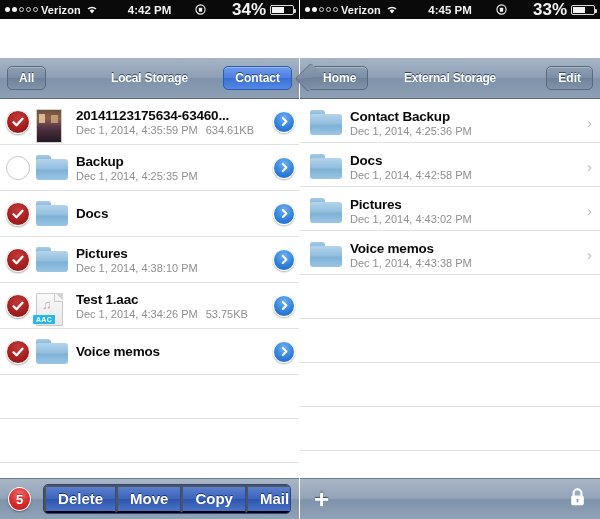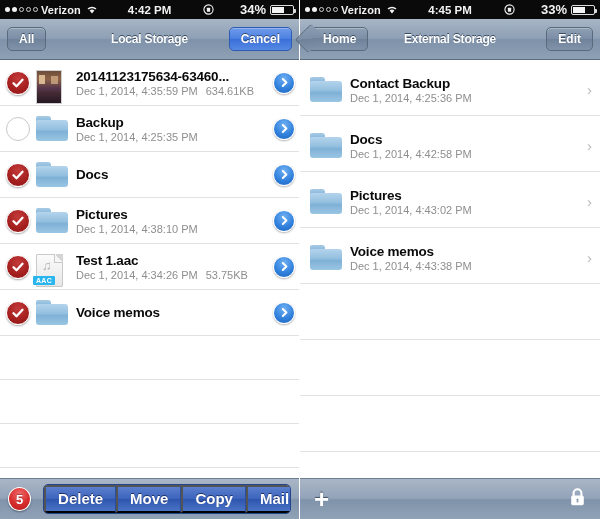--- a/index.html
+++ b/index.html
@@ -25,33 +25,33 @@
   .dot { width: 5px; height: 5px; border-radius: 50%; background: #f2f2f2; }
   .dot.hollow { background: transparent; border: 1px solid #cfcfcf; width: 5px; height: 5px; }
   .carrier { font-size: 11px; letter-spacing: 0.1px; }
   .wifi { margin-left: 2px; }
   .sb-center {
     position: absolute; left: 0; right: 0; text-align: center;
     font-size: 11.5px; font-weight: bold; pointer-events: none;
   }
   .sb-right { margin-left: auto; display: flex; align-items: center; gap: 4px; }
   .lockico { display: inline-flex; }
-  .battpct { font-size: 13px; margin-left: 22px; }
+  .battpct { font-size: 17px; margin-left: 22px; }
   .batt { width: 24px; height: 10px; border: 1px solid #ddd; border-radius: 2px;
           position: relative; padding: 1px; }
   .batt::after { content: ""; position: absolute; right: -3px; top: 3px;
                  width: 2px; height: 4px; background: #ddd; border-radius: 0 1px 1px 0; }
   .batt > i { display: block; height: 100%; background: #f4f4f4; }
 
   
   .navbar {
     flex: 0 0 41px; height: 41px; position: relative;
     background: linear-gradient(to bottom, #a7b5c6 0%, #8fa0b5 48%, #7e92aa 52%, #8ea0b4 100%);
     border-bottom: 1px solid #5c6b7d;
-    display: flex; align-items: center; padding: 0 7px;
+    display: flex; align-items: center; padding: 0 7px; margin-top: 39px;
   }
   .navtitle {
     position: absolute; left: 0; right: 0; text-align: center;
     font-size: 12px; font-weight: bold; color: #ffffff;
     text-shadow: 0 -1px 0 rgba(40,55,75,0.85); pointer-events: none;
     letter-spacing: -0.2px;
   }
   .navbtn {
     position: relative; z-index: 2; font-size: 12px; font-weight: bold;
     color: #fff; text-shadow: 0 -1px 0 rgba(40,55,75,0.8);
@@ -78,21 +78,21 @@
   }
   .navbtn.right { margin-left: auto; }
 
   
   .list { flex: 1 1 auto; background: #f0abfc; overflow: hidden; }
   .row {
     height: 46px; display: flex; align-items: center;
     border-bottom: 1px solid #e2e2e2; padding: 0 4px 0 6px; background: #fff;
   }
   .row.empty { height: 44px; }
-  .phone.right .row { height: 56px; padding: 4px 8px 0 10px; }
+  .phone.right .row { height: 44px; padding: 4px 8px 0 10px; }
 
   .check { flex: 0 0 24px; width: 24px; height: 24px; margin-right: 6px;
            position: relative; }
   .check .circle {
     width: 24px; height: 24px; border-radius: 50%;
     background: radial-gradient(circle at 50% 30%, #c33a3a 0%, #a51f1f 60%, #8d1616 100%);
     border: 1px solid #ffffff; box-shadow: 0 1px 2px rgba(0,0,0,0.35);
     display: flex; align-items: center; justify-content: center;
   }
   .check .circle svg { display: block; }
@@ -232,21 +232,21 @@
         <span class="battpct">34%</span>
         <span class="batt">
             <i style="width:60%"></i>
           </span>
       </div>
     </div>
 
     <div class="navbar">
       <button class="navbtn">All</button>
       <div class="navtitle">Local Storage</div>
-      <button class="navbtn blue right">Cancel</button>
+      <button class="navbtn blue right">Contact</button>
     </div>
 
     <div class="list">
 
       <div class="row">
         <div class="check">
           <div class="circle">
               <svg width="14" height="14" viewBox="0 0 14 14">
                 <path d="M2.5 7.2 L5.5 10.2 L11.5 3.8" fill="none" stroke="#fff" stroke-width="2.3" stroke-linecap="round" stroke-linejoin="round"></path>
               </svg>

